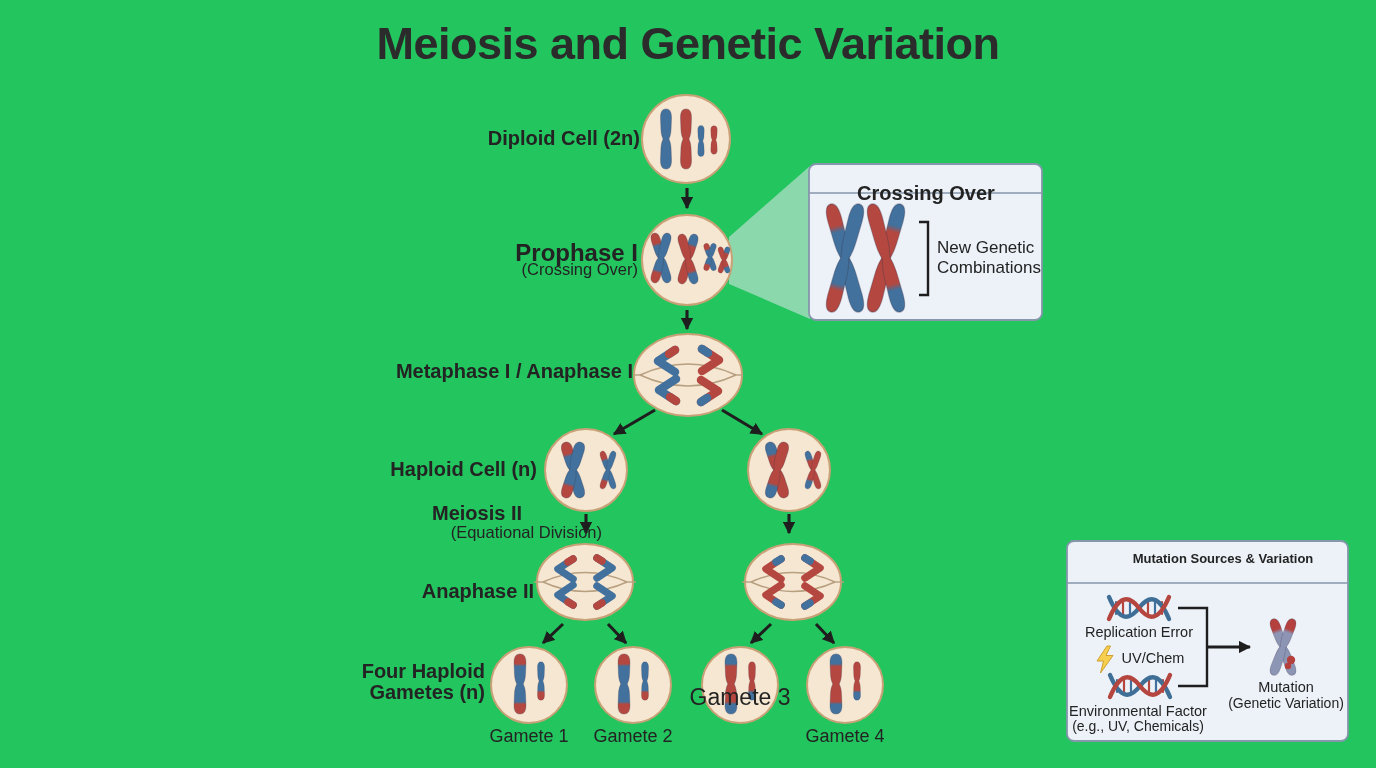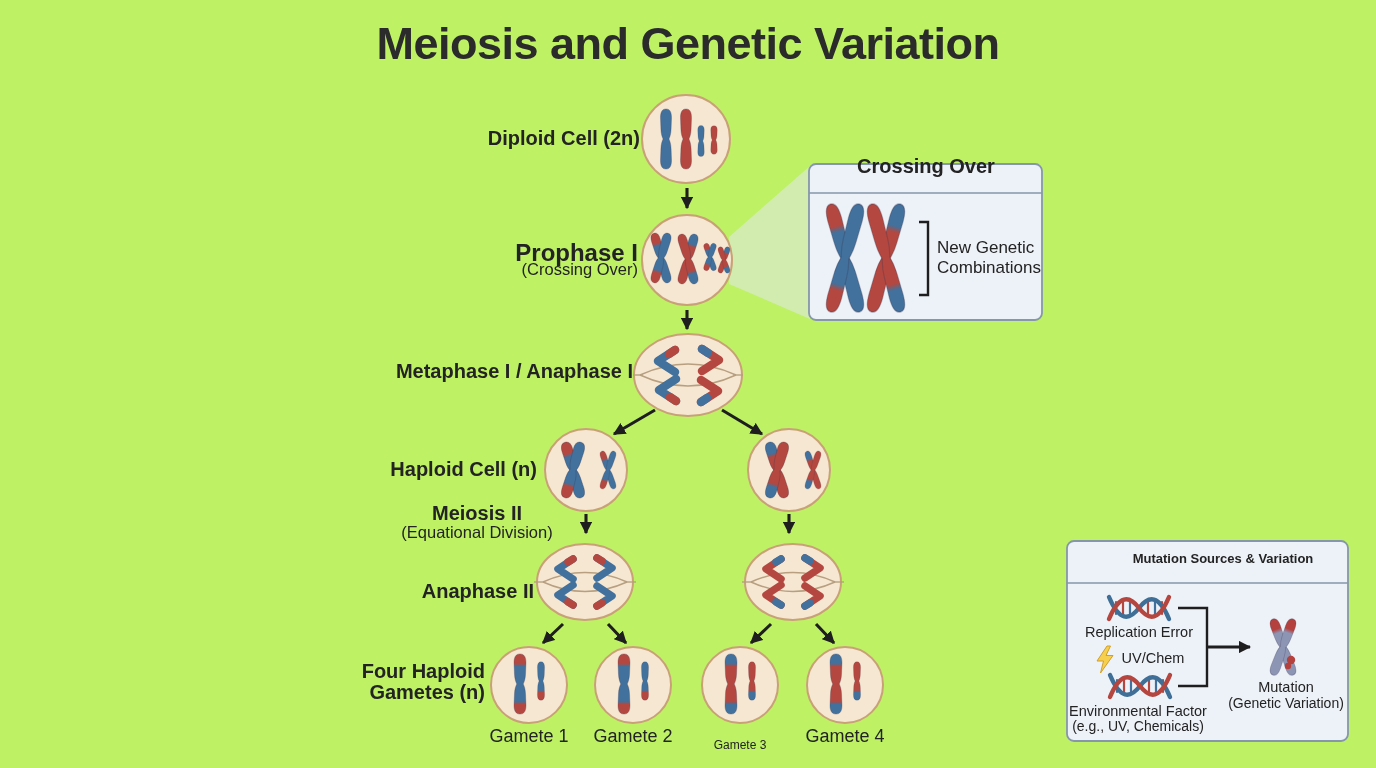--- a/index.html
+++ b/index.html
@@ -1,16 +1,16 @@
 <!DOCTYPE html>
 <html><head>
 <meta charset="utf-8">
 <style>
   html,body{margin:0;padding:0;background:#fff;}
-  .stage{position:relative;width:1376px;height:768px;background:#bef264;overflow:hidden;
+  .stage{position:relative;width:1376px;height:768px;background:#22c55e;overflow:hidden;
          font-family:"Liberation Sans",sans-serif;color:#232323;}
   .stage svg.diagram{position:absolute;left:0;top:0;}
   .lbl{position:absolute;line-height:1.08;white-space:nowrap;}
   .b{font-weight:bold;}
   .ra{text-align:right;}
   .ca{text-align:center;}
   .title{position:absolute;left:0;top:18px;width:1376px;text-align:center;
          font-size:45px;font-weight:bold;color:#2b2b2b;letter-spacing:-0.5px;}
 </style>
 </head>
@@ -269,33 +269,33 @@
 <div class="lbl b ra" style="left:390px;top:128px;width:250px;font-size:20px;">Diploid Cell (2n)</div>
 
 <div class="lbl b ra" style="left:388px;top:240px;width:250px;font-size:24px;">Prophase I</div>
 <div class="lbl ra" style="left:388px;top:261px;width:250px;font-size:16.5px;">(Crossing Over)</div>
 
 <div class="lbl b ra" style="left:383px;top:361px;width:250px;font-size:20px;">Metaphase I / Anaphase I</div>
 
 <div class="lbl b ca" style="left:352px;top:503px;width:250px;font-size:20px;">Meiosis II</div>
 
 <div class="lbl b ra" style="left:287px;top:459px;width:250px;font-size:20px;">Haploid Cell (n)</div>
-<div class="lbl ca" style="left:352px;top:524px;width:250px;font-size:16.5px;">(Equational Division)</div>
+<div class="lbl ca" style="left:352px;top:524px;width:250px;font-size:16.5px;text-align:right;">(Equational Division)</div>
 
 <div class="lbl b ra" style="left:284px;top:581px;width:250px;font-size:20px;">Anaphase II</div>
 
 <div class="lbl b ra" style="left:235px;top:661px;width:250px;font-size:20px;">Four Haploid</div>
 <div class="lbl b ra" style="left:235px;top:682px;width:250px;font-size:20px;">Gametes (n)</div>
 
 <div class="lbl ca" style="left:469px;top:727px;width:120px;font-size:18px;">Gamete 1</div>
 <div class="lbl ca" style="left:573px;top:727px;width:120px;font-size:18px;">Gamete 2</div>
-<div class="lbl ca" style="left:680px;top:739px;width:120px;font-size:12px;">Gamete 3</div>
+<div class="lbl ca" style="left:680px;top:685px;width:120px;font-size:23px;">Gamete 3</div>
 <div class="lbl ca" style="left:785px;top:727px;width:120px;font-size:18px;">Gamete 4</div>
 
-<div class="lbl b ca" style="left:817px;top:156px;width:218px;font-size:20px;">Crossing Over</div>
+<div class="lbl b ca" style="left:817px;top:183px;width:218px;font-size:20px;">Crossing Over</div>
 <div class="lbl" style="left:937px;top:239px;font-size:17px;">New Genetic</div>
 <div class="lbl" style="left:937px;top:259px;font-size:17px;">Combinations</div>
 
 <div class="lbl b ca" style="left:1077px;top:552px;width:260px;font-size:13px;margin-left:16px;">Mutation Sources &amp; Variation</div>
 <div class="lbl ca" style="left:1054px;top:625px;width:170px;font-size:14.5px;">Replication Error</div>
 <div class="lbl ca" style="left:1118px;top:651px;width:70px;font-size:14.5px;">UV/Chem</div>
 <div class="lbl ca" style="left:1043px;top:704px;width:190px;font-size:14.5px;">Environmental Factor</div>
 <div class="lbl ca" style="left:1043px;top:719px;width:190px;font-size:14px;">(e.g., UV, Chemicals)</div>
 <div class="lbl ca" style="left:1211px;top:680px;width:150px;font-size:14.5px;">Mutation</div>
 <div class="lbl ca" style="left:1211px;top:696px;width:150px;font-size:14px;">(Genetic Variation)</div>

